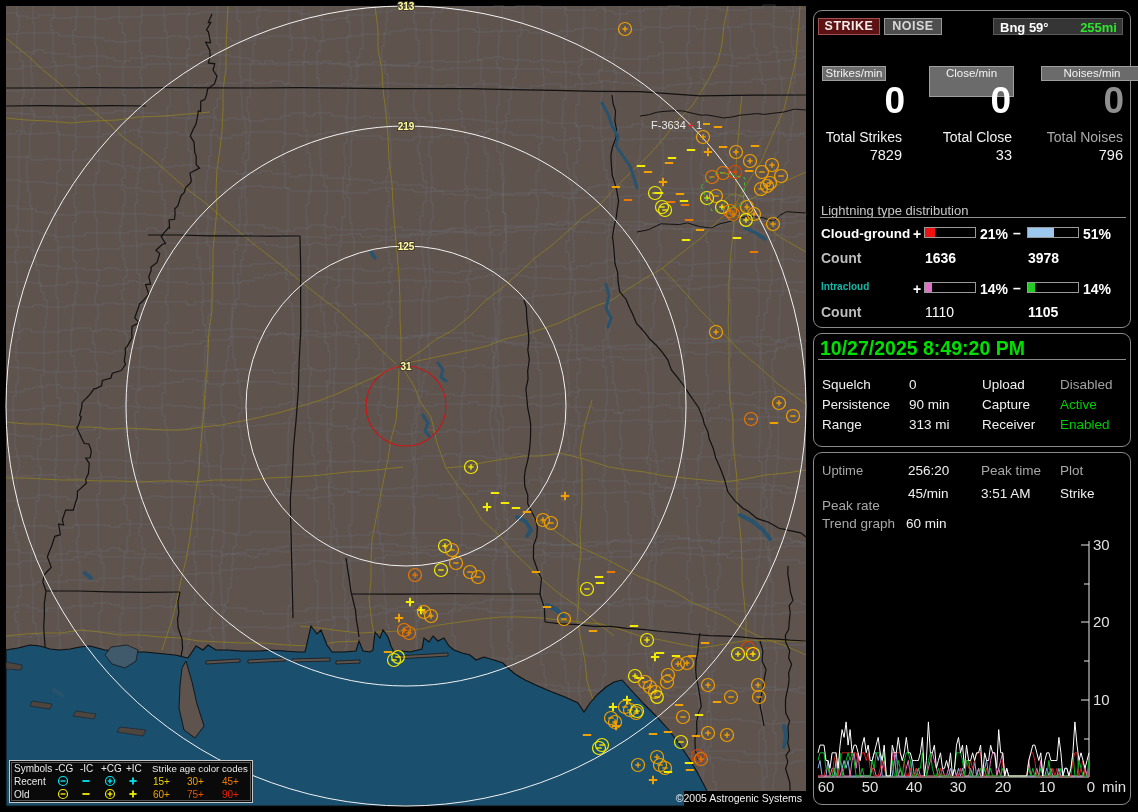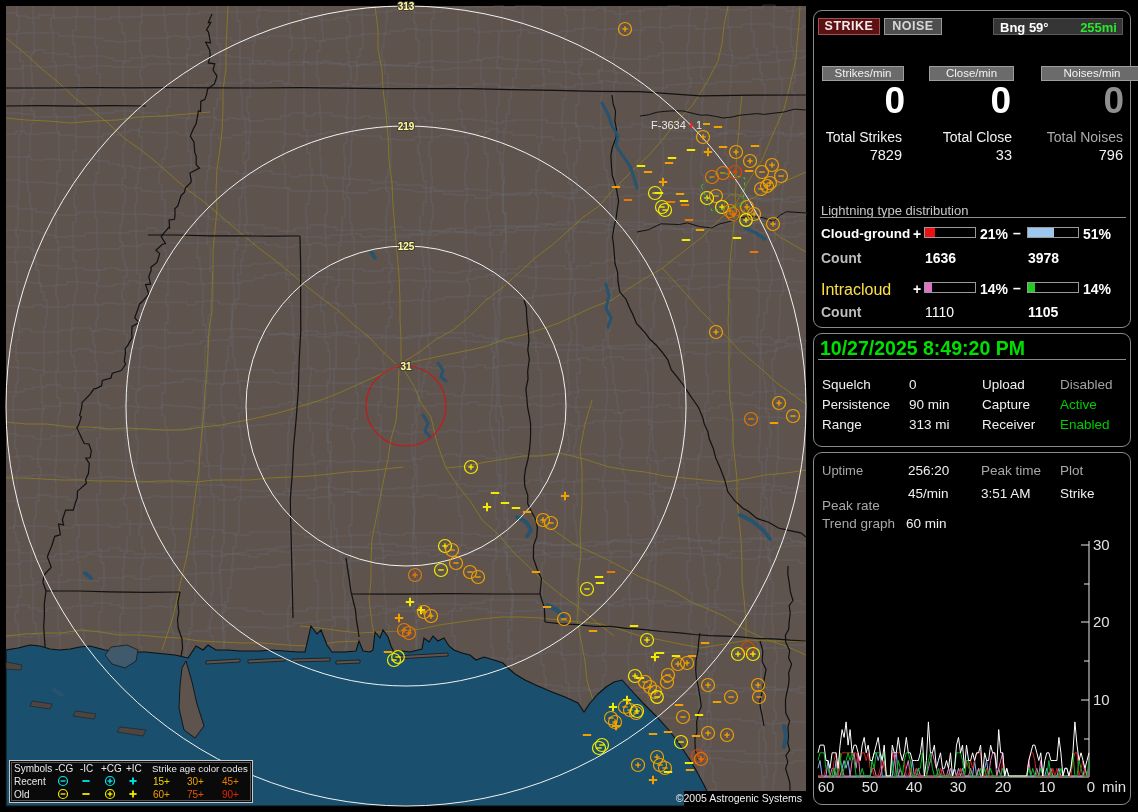--- a/index.html
+++ b/index.html
@@ -395,22 +395,22 @@
 <div class="panel" style="top:10px;height:318px"></div>
 <div class="panel" style="top:333px;height:114px"></div>
 <div class="panel" style="top:452px;height:353px"></div>
 
 <div class="btn" style="left:818px;top:18px;width:62px;height:17px;background:#5c1212;border:1px solid #a05050;color:#f5eaea;font-size:12.5px;line-height:15px;letter-spacing:0.5px">STRIKE</div>
 <div class="btn" style="left:884px;top:18px;width:58px;height:17px;background:#4e4e4e;border:1px solid #989898;color:#d8d8d8;font-size:12.5px;line-height:15px;letter-spacing:0.5px">NOISE</div>
 <div class="abs" style="left:993px;top:18px;width:130px;height:17px;background:#353535;border:1px solid #5a5a5a">
   <span class="abs" style="left:6px;top:1px;color:#fff;font-weight:bold;font-size:13px">Bng 59°</span>
   <span class="abs" style="right:5px;top:1px;color:#2ce52c;font-weight:bold;font-size:13px">255mi</span>
 </div>
-<div class="btn" style="left:822px;top:66px;width:82px;height:15px;background:#6b6b6b;border:1px solid #9e9e9e;color:#f2f2f2;font-size:11.5px;font-weight:normal;line-height:13px">Strikes/min</div>
-<div class="btn" style="left:929px;top:66px;width:85px;height:15px;background:#6b6b6b;border:1px solid #9e9e9e;color:#f2f2f2;font-size:11.5px;font-weight:normal;line-height:13px">Close/min</div>
+<div class="btn" style="left:822px;top:66px;width:64px;height:15px;background:#6b6b6b;border:1px solid #9e9e9e;color:#f2f2f2;font-size:11.5px;font-weight:normal;line-height:13px">Strikes/min</div>
+<div class="btn" style="left:929px;top:66px;width:85px;height:31px;background:#6b6b6b;border:1px solid #9e9e9e;color:#f2f2f2;font-size:11.5px;font-weight:normal;line-height:13px">Close/min</div>
 <div class="btn" style="left:1041px;top:66px;width:102px;height:15px;background:#6b6b6b;border:1px solid #9e9e9e;color:#f2f2f2;font-size:11.5px;font-weight:normal;line-height:13px">Noises/min</div>
 <div class="abs r" style="left:805px;top:80px;width:100px;color:#fff;font-size:37px;font-weight:bold">0</div>
 <div class="abs r" style="left:911px;top:80px;width:100px;color:#fff;font-size:37px;font-weight:bold">0</div>
 <div class="abs r" style="left:1024px;top:80px;width:100px;color:#8f8f8f;font-size:37px;font-weight:bold">0</div>
 <div class="abs r" style="left:782px;top:129px;width:120px;color:#f2f2f2;font-size:14px">Total Strikes</div>
 <div class="abs r" style="left:892px;top:129px;width:120px;color:#f2f2f2;font-size:14px">Total Close</div>
 <div class="abs r" style="left:1003px;top:129px;width:120px;color:#ababab;font-size:14px">Total Noises</div>
 <div class="abs r" style="left:782px;top:147px;width:120px;color:#f2f2f2;font-size:14.5px">7829</div>
 <div class="abs r" style="left:892px;top:147px;width:120px;color:#f2f2f2;font-size:14.5px">33</div>
 <div class="abs r" style="left:1003px;top:147px;width:120px;color:#f2f2f2;font-size:14.5px">796</div>
@@ -423,21 +423,21 @@
   </div>
 <div class="abs" style="left:980px;top:226px;color:#fff;font-size:14px;font-weight:bold">21%</div>
 <div class="abs" style="left:1013px;top:225px;color:#fff;font-size:14px;font-weight:bold">–</div>
 <div class="abs" style="left:1027px;top:227px;width:52px;height:11px;border:1px solid #9a9a9a;background:#000">
     <div style="width:26px;height:100%;background:#9cc7ee"></div>
   </div>
 <div class="abs" style="left:1083px;top:226px;color:#fff;font-size:14px;font-weight:bold">51%</div>
 <div class="abs" style="left:821px;top:250px;color:#bdbdbd;font-size:14px;font-weight:bold">Count</div>
 <div class="abs" style="left:925px;top:250px;color:#fff;font-size:14px;font-weight:bold">1636</div>
 <div class="abs" style="left:1028px;top:250px;color:#fff;font-size:14px;font-weight:bold">3978</div>
-<div class="abs" style="left:821px;top:281px;color:#fde047;font-size:16px;font-weight:normal">Intracloud</div>
+<div class="abs" style="left:821px;top:281px;color:#14b8a6;font-size:10px;font-weight:bold">Intracloud</div>
 <div class="abs" style="left:913px;top:281px;color:#fff;font-size:14px;font-weight:bold">+</div>
 <div class="abs" style="left:924px;top:282px;width:52px;height:11px;border:1px solid #9a9a9a;background:#000">
     <div style="width:7px;height:100%;background:#e070c8"></div>
   </div>
 <div class="abs" style="left:980px;top:281px;color:#fff;font-size:14px;font-weight:bold">14%</div>
 <div class="abs" style="left:1013px;top:280px;color:#fff;font-size:14px;font-weight:bold">–</div>
 <div class="abs" style="left:1027px;top:282px;width:52px;height:11px;border:1px solid #9a9a9a;background:#000">
     <div style="width:7px;height:100%;background:#22cc22"></div>
   </div>
 <div class="abs" style="left:1083px;top:281px;color:#fff;font-size:14px;font-weight:bold">14%</div>

